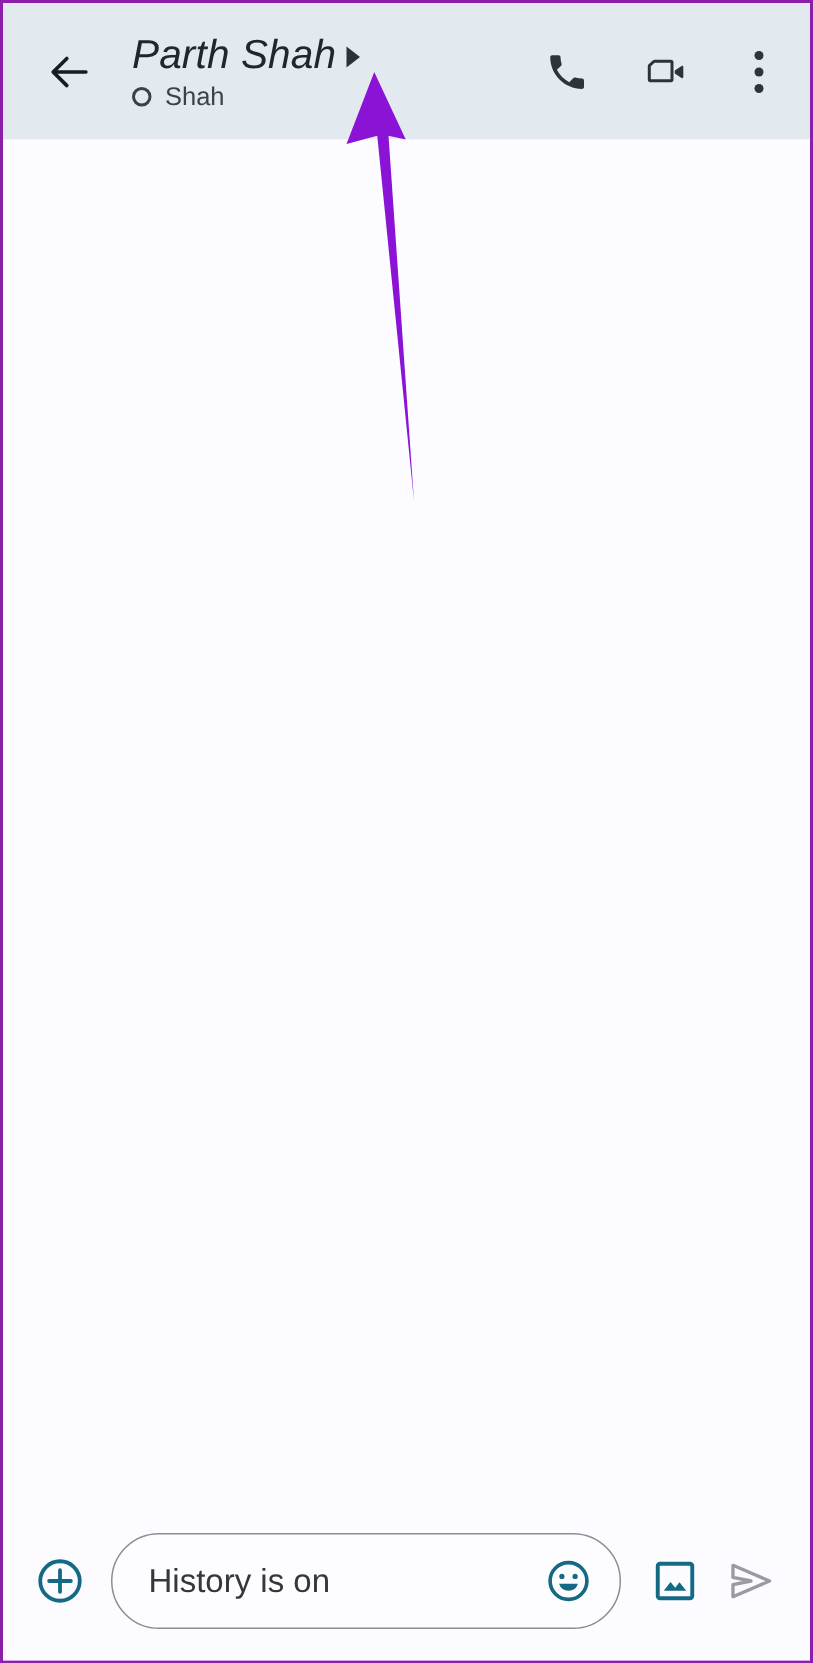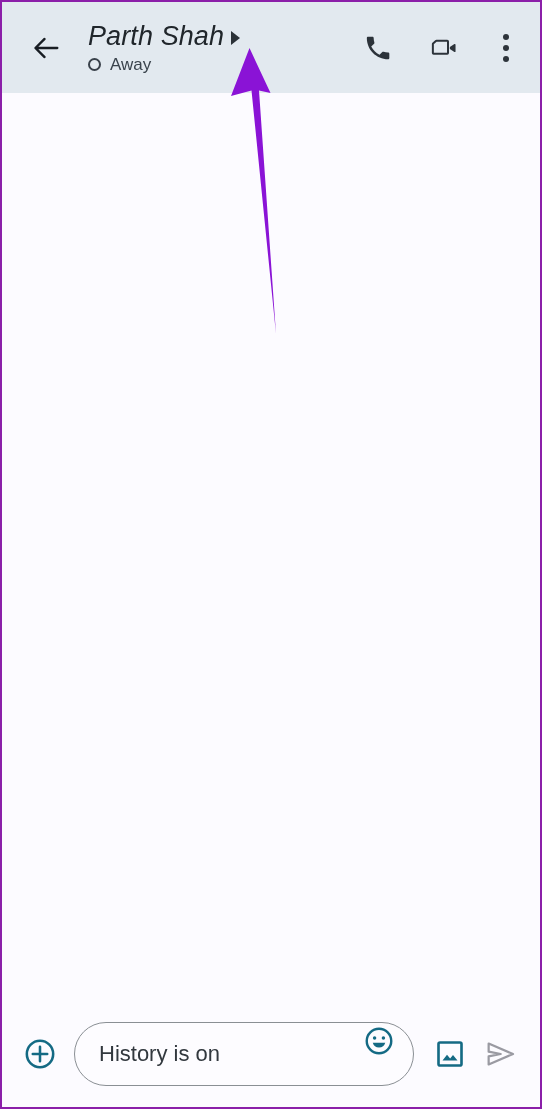--- a/index.html
+++ b/index.html
@@ -162,20 +162,21 @@
     flex: 0 0 auto;
   }
   .input-pill {
     flex: 1 1 auto;
     height: 64px;
     margin: 0 12px 0 10px;
     border: 1.3px solid #8a8f94;
     border-radius: 34px;
     background: #fdfcff;
     display: flex;
+    align-items: center;
     box-sizing: border-box;
     padding: 0 16px 0 24px;
     min-width: 0;
   }
   .message-input {
     flex: 1 1 auto;
     border: none;
     outline: none;
     background: transparent;
     font-family: "Liberation Sans", sans-serif;
@@ -227,21 +228,21 @@
       </svg>
     </div>
 
     <div class="title-block">
       <div class="title-row">
         <span class="contact-name">Parth Shah</span>
         <span class="expand-caret"></span>
       </div>
       <div class="status-row">
         <span class="status-dot-icon"></span>
-        <span class="status-text">Away</span>
+        <span class="status-text">Shah</span>
       </div>
     </div>
 
     <div class="bar-actions">
 
       <div class="icon-btn">
         <svg width="30" height="30" viewBox="0 0 24 24">
           <path d="M6.6 10.8c1.45 2.85 3.78 5.17 6.62 6.62l2.21-2.21c.28-.28.68-.36 1.03-.25 1.13.37 2.35.57 3.6.57.56 0 1 .44 1 1V20c0 .55-.44 1-1 1-9.39 0-17-7.61-17-17 0-.56.45-1 1-1h3.48c.56 0 1 .44 1 1 0 1.26.2 2.47.57 3.6.11.35.03.75-.25 1.03L6.6 10.8z" fill="#2c333a"></path>
         </svg>
       </div>

